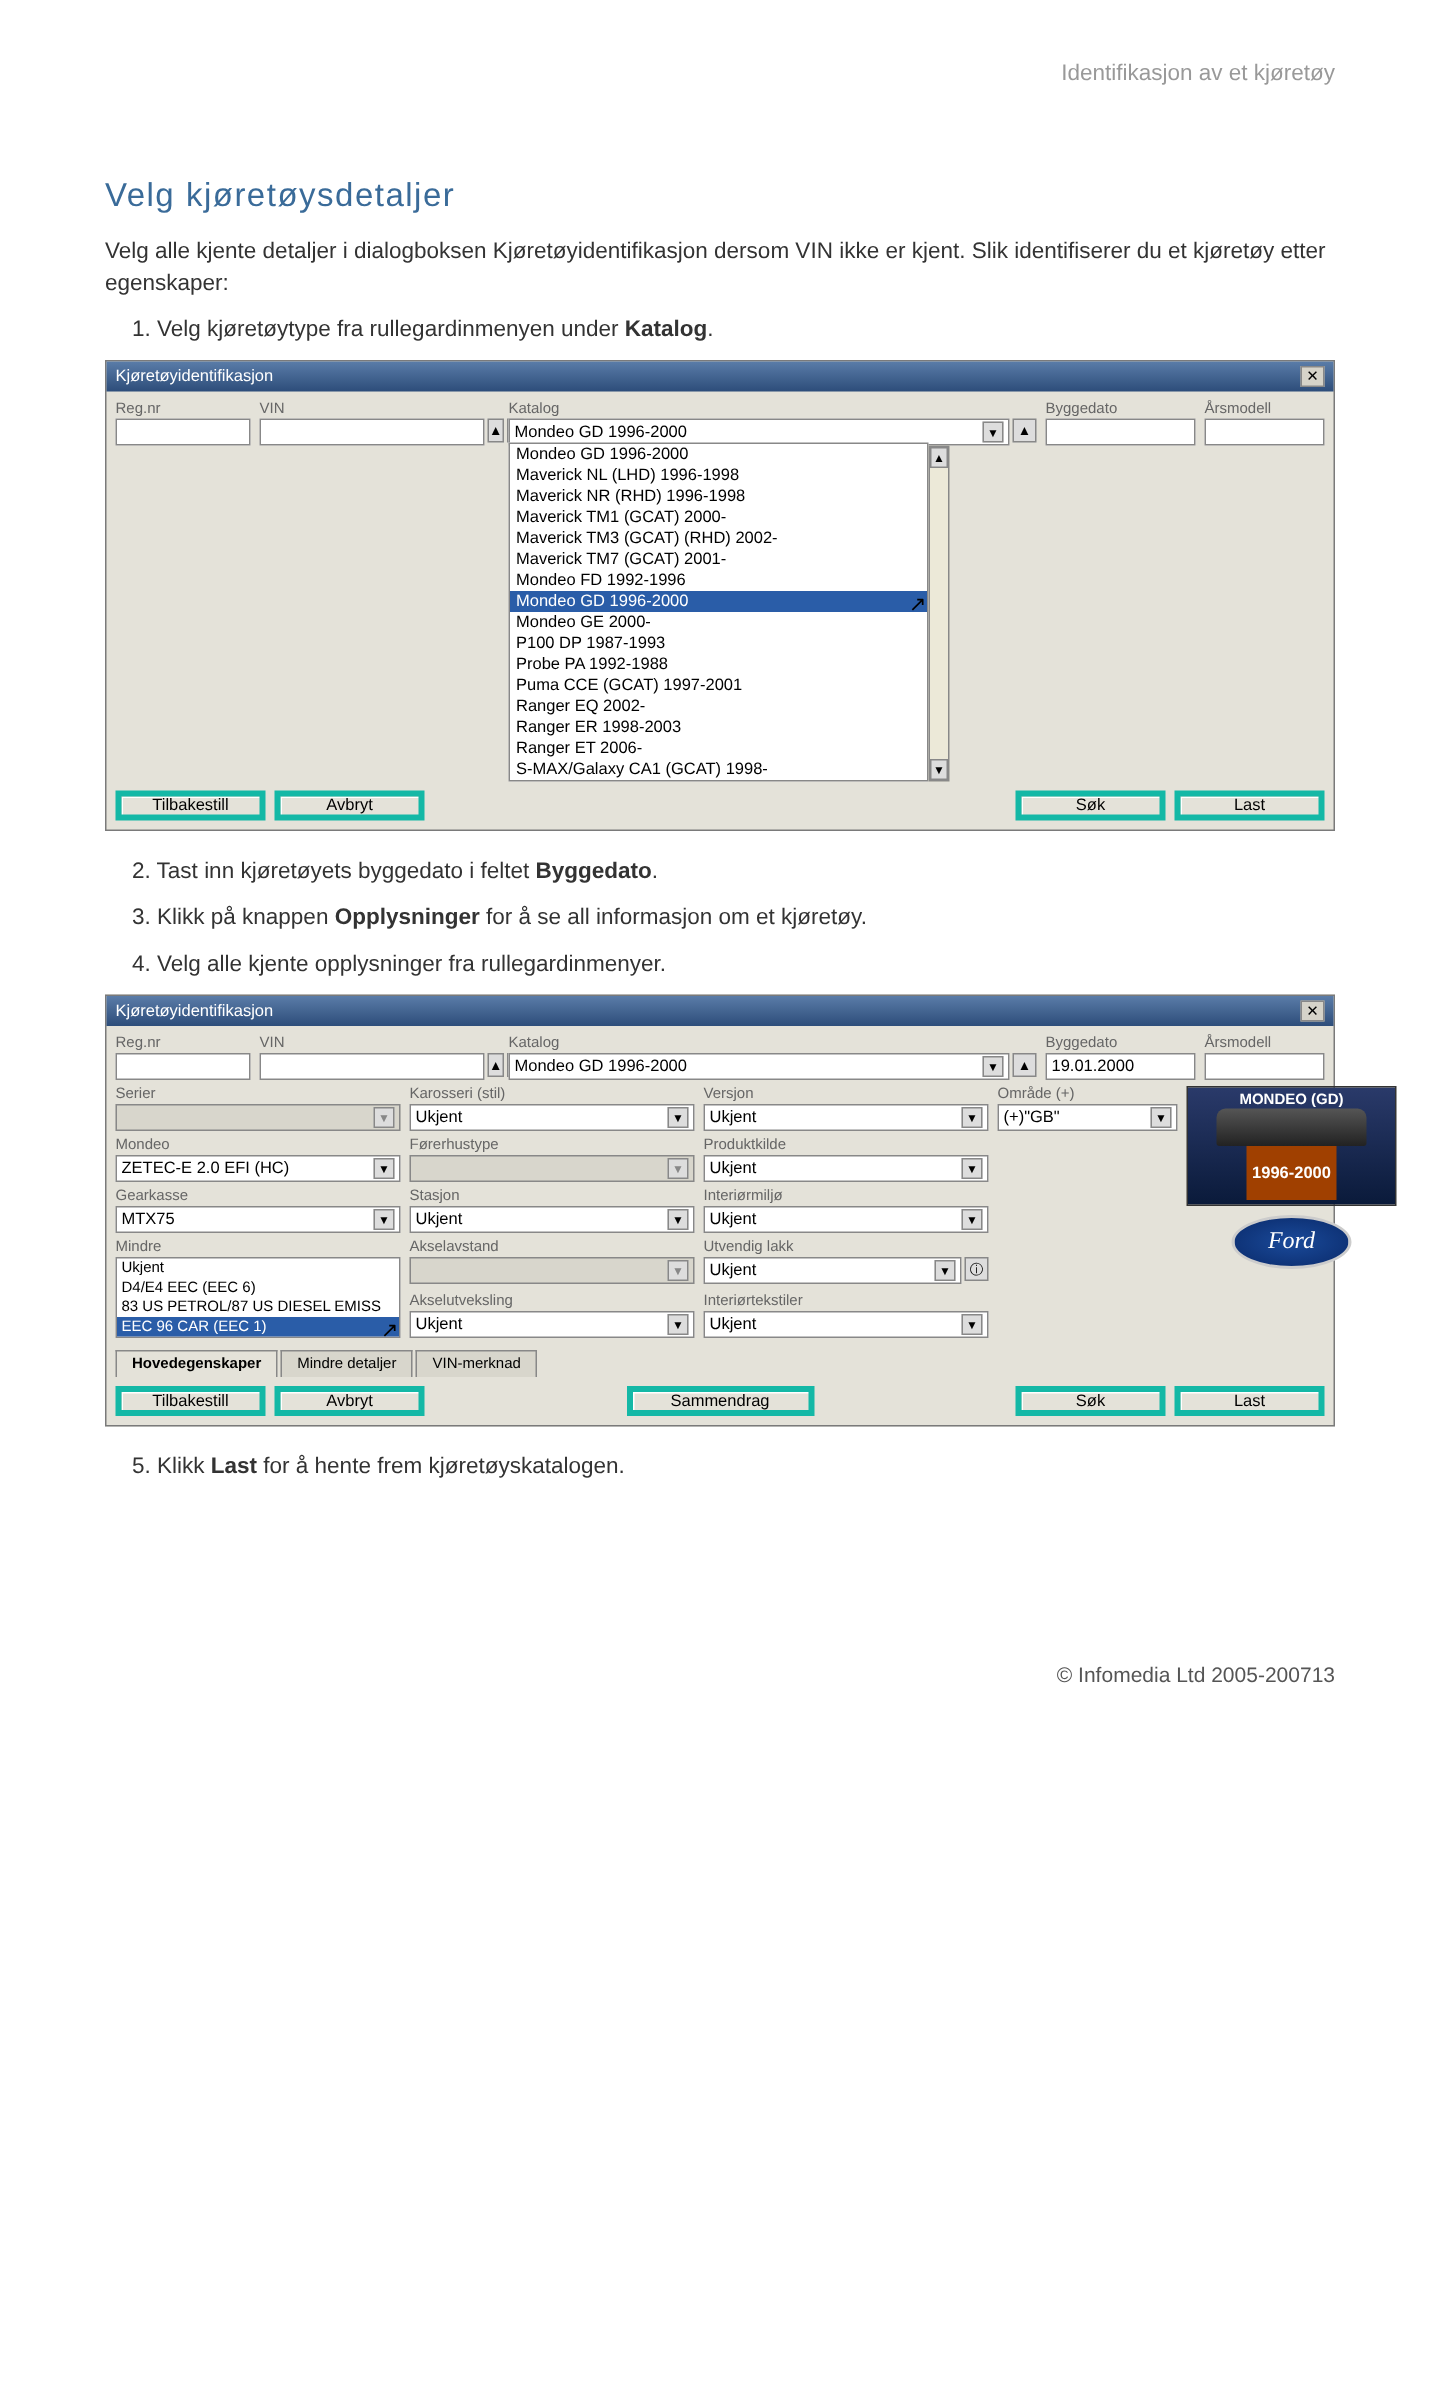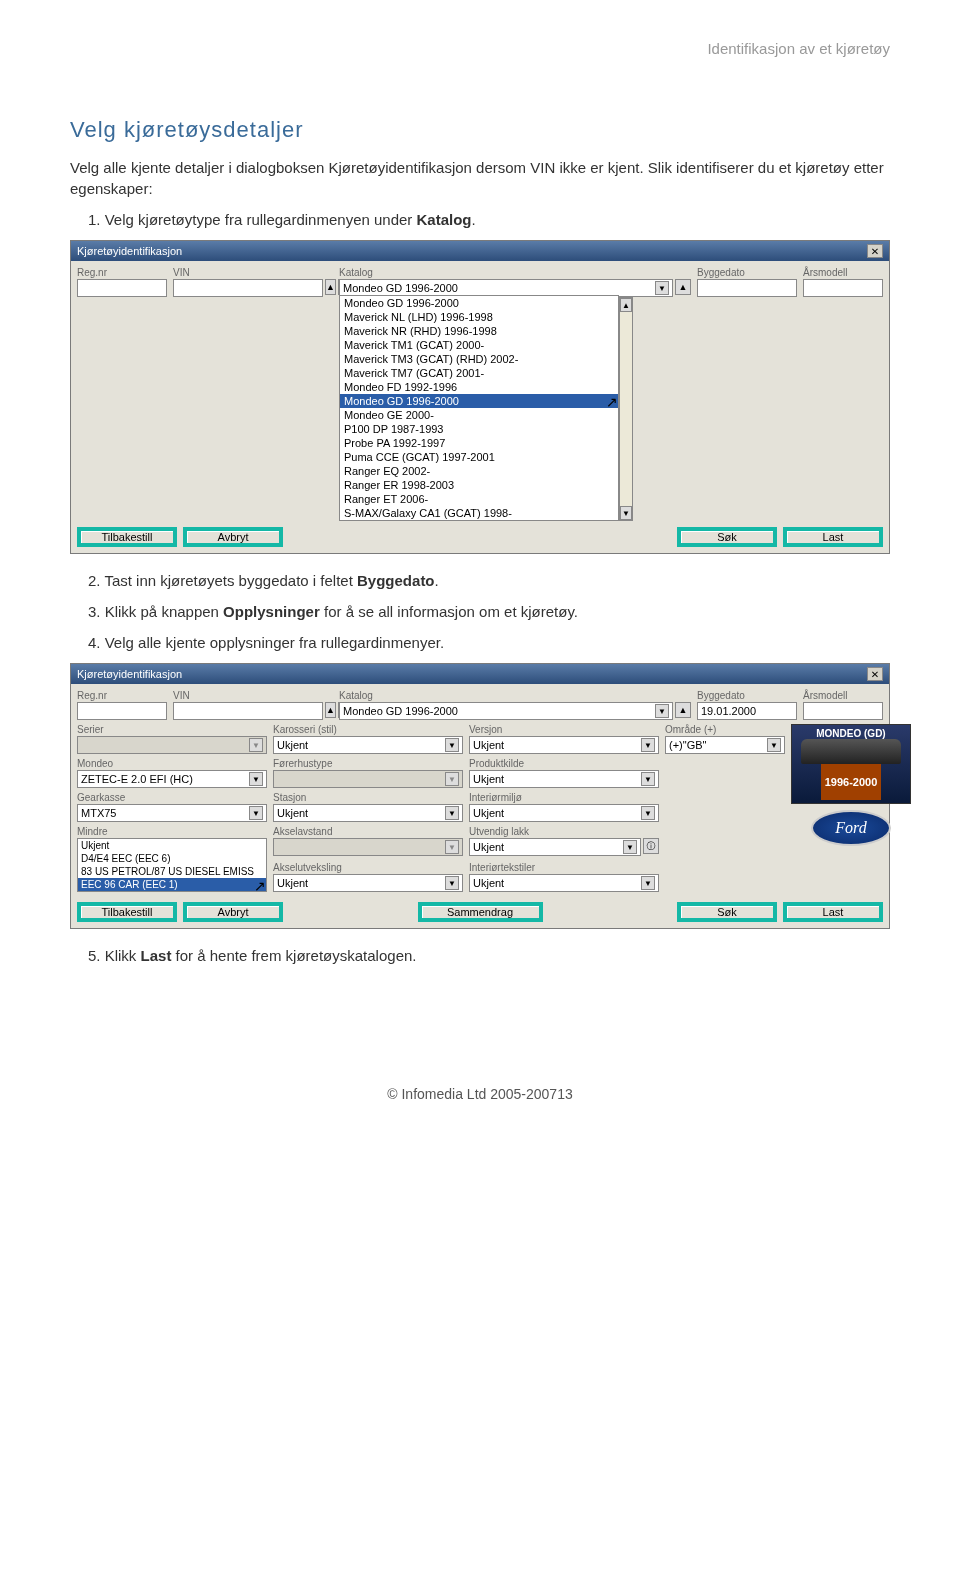--- a/index.html
+++ b/index.html
@@ -156,21 +156,21 @@
     font-size: 10px;
   }
   .tab {
     padding: 3px 10px;
     background: #d8d6cc;
     border: 1px solid #888;
     border-bottom: none;
   }
   .tab.active { background: #e4e2d9; font-weight: bold; }
   .car-box {
-    width: 120px;
+    width: 140px;
     height: 80px;
     background: linear-gradient(#2a3a6a,#0a1a3a);
     color: #fff;
     font-size: 10px;
     display: flex;
     flex-direction: column;
     align-items: center;
     justify-content: space-between;
     padding: 3px;
     border: 1px solid #333;
@@ -186,21 +186,21 @@
     align-items: center;
     justify-content: center;
     color: #fff;
     font-style: italic;
     font-family: cursive;
     font-size: 16px;
     margin: 6px auto;
   }
   .footer {
     display: flex;
-    justify-content: center;
+    justify-content: flex-end;
     margin-top: 120px;
     font-size: 14px;
     color: #555;
   }
   .list-box {
     background: #fff;
     border: 1px solid #888;
     width: 190px;
     font-size: 10px;
   }
@@ -252,21 +252,21 @@
               <div class="item">Mondeo GD 1996-2000</div>
               <div class="item">Maverick NL (LHD) 1996-1998</div>
               <div class="item">Maverick NR (RHD) 1996-1998</div>
               <div class="item">Maverick TM1 (GCAT) 2000-</div>
               <div class="item">Maverick TM3 (GCAT) (RHD) 2002-</div>
               <div class="item">Maverick TM7 (GCAT) 2001-</div>
               <div class="item">Mondeo FD 1992-1996</div>
               <div class="item selected cursor-arrow">Mondeo GD 1996-2000</div>
               <div class="item">Mondeo GE 2000-</div>
               <div class="item">P100 DP 1987-1993</div>
-              <div class="item">Probe PA 1992-1997</div>
+              <div class="item">Probe PA 1992-1988</div>
               <div class="item">Puma CCE (GCAT) 1997-2001</div>
               <div class="item">Ranger EQ 2002-</div>
               <div class="item">Ranger ER 1998-2003</div>
               <div class="item">Ranger ET 2006-</div>
               <div class="item">S-MAX/Galaxy CA1 (GCAT) 1998-</div>
             </div>
           <div class="scrollbar">
             <div class="sbtn">▲</div>
             <div class="sbtn">▼</div>
           </div>
@@ -473,20 +473,25 @@
       <div style="width:150px;display:flex;flex-direction:column;align-items:center">
         <div class="car-box">
           <div style="font-weight:bold">MONDEO (GD)</div>
           <div style="width:100px;height:40px;background:linear-gradient(#555,#222);border-radius:6px 6px 2px 2px"></div>
           <div class="yrs">1996-2000</div>
         </div>
         <div class="ford-oval">Ford</div>
       </div>
     </div>
 
+    <div class="tab-bar">
+      <div class="tab active">Hovedegenskaper</div>
+      <div class="tab">Mindre detaljer</div>
+      <div class="tab">VIN-merknad</div>
+    </div>
 
     <div class="btn-row spaced">
       <div style="display:flex;gap:6px">
         <div class="w-btn" style="width:100px">Tilbakestill</div>
         <div class="w-btn" style="width:100px">Avbryt</div>
       </div>
       <div class="w-btn" style="width:125px">Sammendrag</div>
       <div style="display:flex;gap:6px">
         <div class="w-btn" style="width:100px">Søk</div>
         <div class="w-btn" style="width:100px">Last</div>

